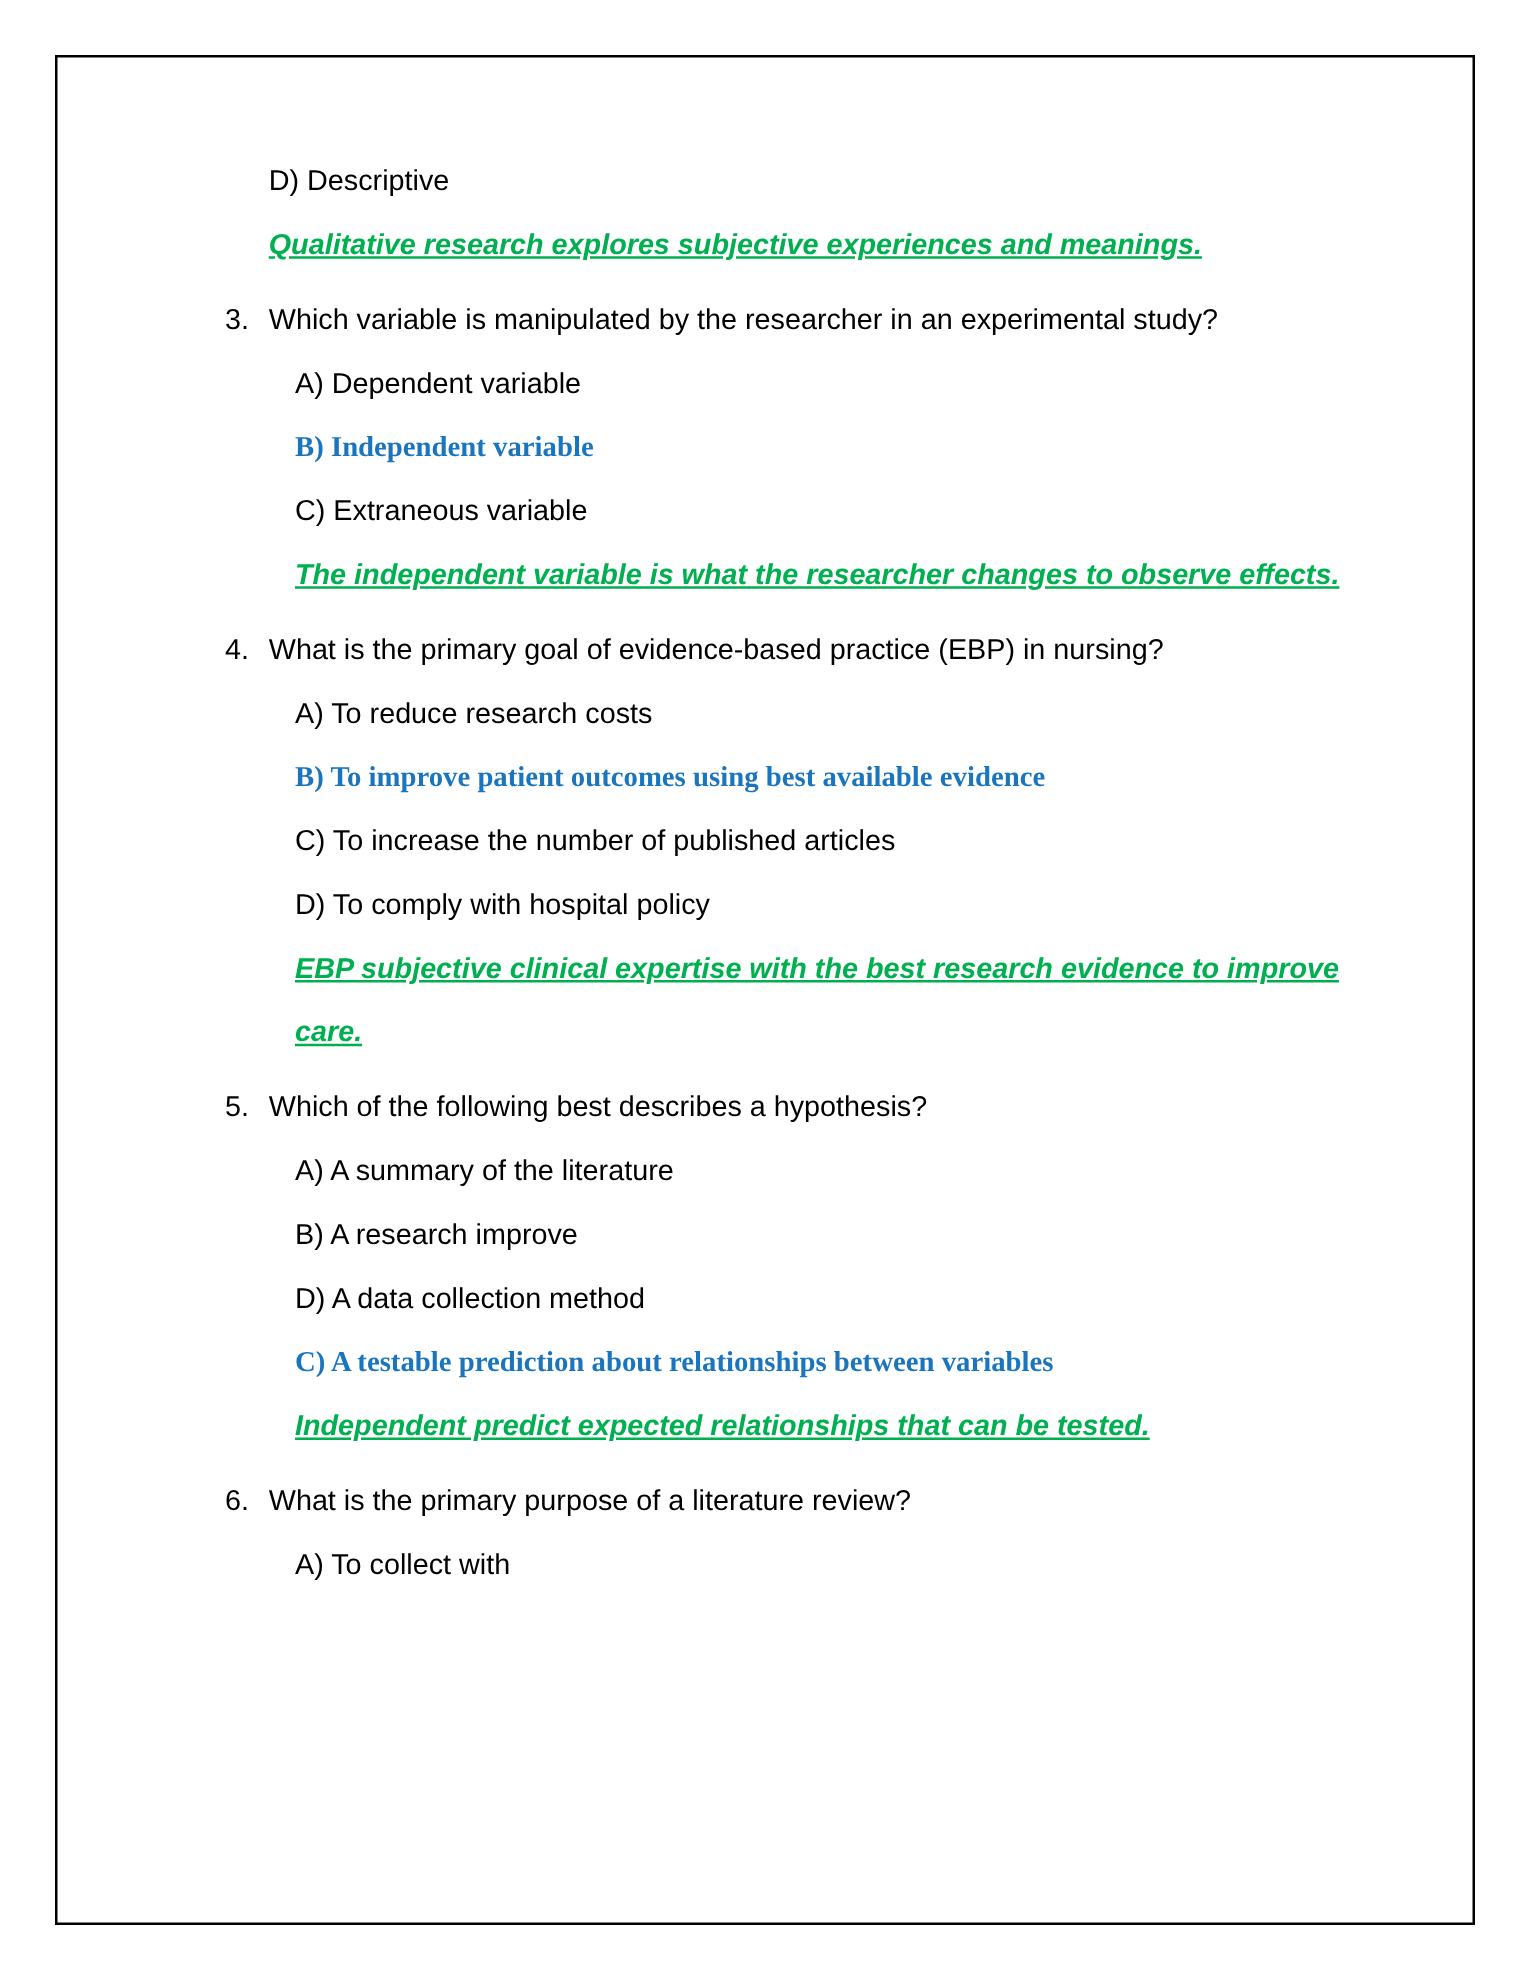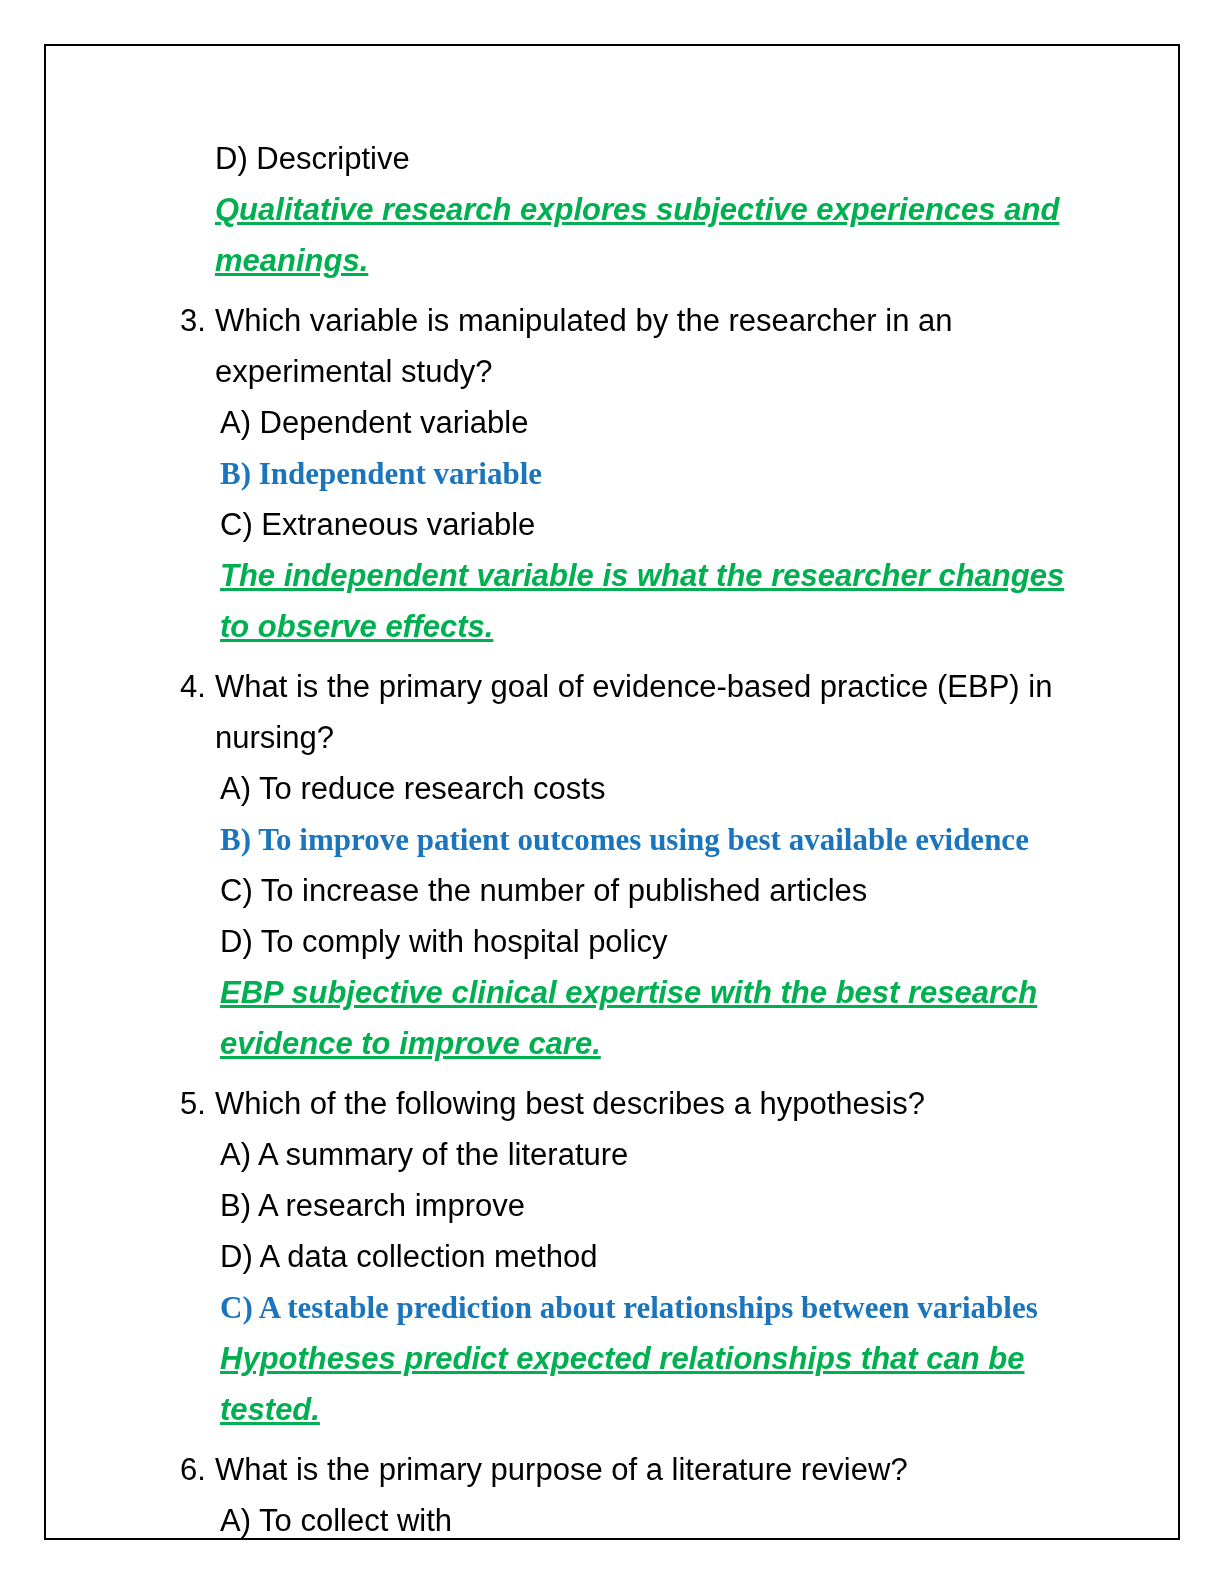--- a/index.html
+++ b/index.html
@@ -21,23 +21,23 @@
     left: 44px;
     top: 44px;
     width: 1136px;
     height: 1496px;
     border: 2px solid #000000;
     box-sizing: border-box;
   }
   .content {
     position: absolute;
     left: 180px;
-    top: 133px;
+    top: 119px;
     width: 905px;
-    font-size: 31px;
+    font-size: 23px;
     line-height: 51px;
   }
   .intro-block .option,
   .intro-block .explanation {
     margin-left: 35px;
   }
   .question-block {
     margin-top: 9px;
   }
   .qline {
@@ -45,21 +45,21 @@
   }
   .qnum {
     flex: 0 0 35px;
     width: 35px;
   }
   .qtext {
     flex: 1;
   }
   .option,
   .explanation {
-    margin-left: 40px;
+    margin-left: 56px;
     max-width: 870px;
   }
   .correct {
     color: var(--blue, #1B75BC);
     font-weight: bold;
     font-family: Liberation Serif, serif;
   }
   .explanation {
     color: var(--green, #00B050);
     font-weight: bold;
@@ -105,21 +105,21 @@
 
     <div class="question-block">
       <div class="qline">
         <div class="qnum">5.</div>
         <div class="qtext">Which of the following best describes a hypothesis?</div>
       </div>
       <div class="option">A) A summary of the literature</div>
       <div class="option">B) A research improve</div>
       <div class="option">D) A data collection method</div>
       <div class="option correct">C) A testable prediction about relationships between variables</div>
-      <div class="explanation">Hypotheses predict expected relationships that can be tested.</div>
+      <div class="explanation">Independent predict expected relationships that can be tested.</div>
     </div>
 
     <div class="question-block">
       <div class="qline">
         <div class="qnum">6.</div>
         <div class="qtext">What is the primary purpose of a literature review?</div>
       </div>
       <div class="option">A) To collect with</div>
     </div>
 

